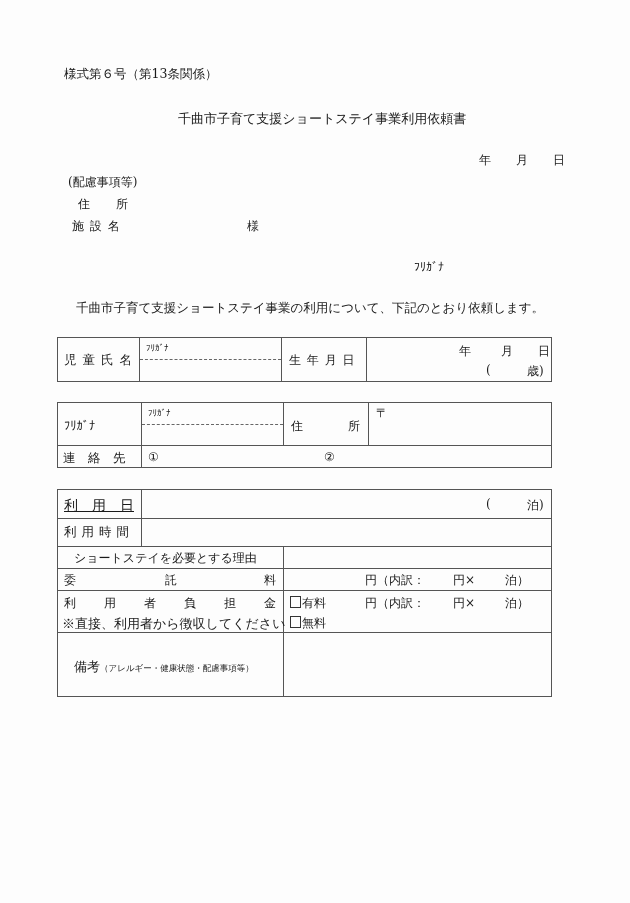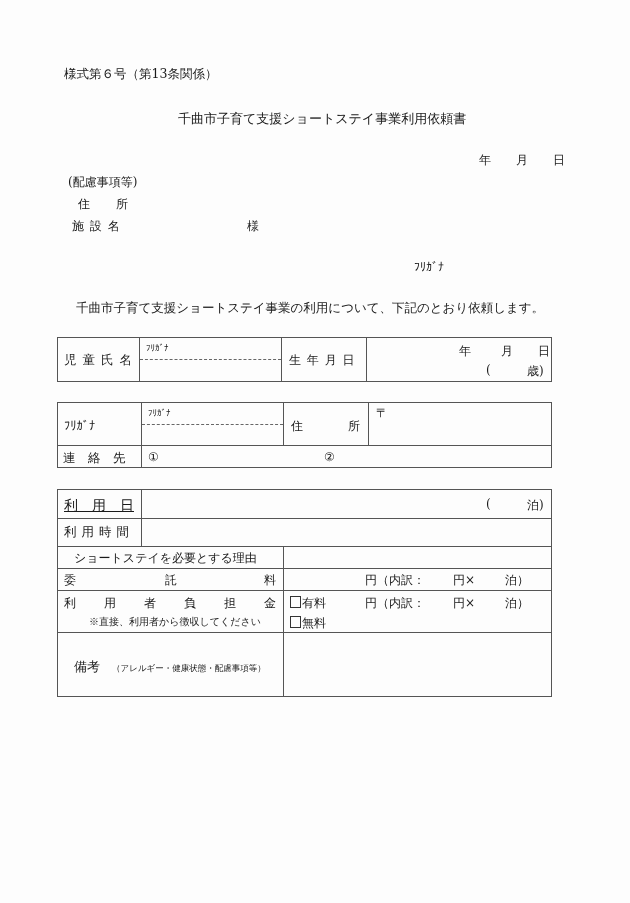--- a/index.html
+++ b/index.html
@@ -115,29 +115,29 @@
   <div class="abs" style="left:453px;top:572px;">円×</div>
   <div class="abs" style="left:505px;top:572px;">泊）</div>
   <div style="position:absolute;left:284px;top:569px;width:80px;height:21px;"></div>
 
   <div class="abs" style="left:64px;top:595px;">利</div>
   <div class="abs" style="left:104px;top:595px;">用</div>
   <div class="abs" style="left:144px;top:595px;">者</div>
   <div class="abs" style="left:184px;top:595px;">負</div>
   <div class="abs" style="left:224px;top:595px;">担</div>
   <div class="abs" style="left:264px;top:595px;">金</div>
-  <div class="abs" style="left:62px;top:615px;font-size:10px;margin-left:27px;">※直接、利用者から徴収してください</div>
+  <div class="abs" style="left:62px;top:615px;font-size:13px;">※直接、利用者から徴収してください</div>
 
   <div class="abs" style="left:290px;top:595px;">
     <span class="cb"></span><span>有料</span>
   </div>
   <div class="abs" style="left:365px;top:595px;">円（内訳：</div>
   <div class="abs" style="left:453px;top:595px;">円×</div>
   <div class="abs" style="left:505px;top:595px;">泊）</div>
   <div class="abs" style="left:290px;top:615px;">
     <span class="cb"></span><span>無料</span>
   </div>
 
   <div class="abs" style="left:74px;top:658px;">
-    <span style="font-size:13px;">備考</span><span style="font-size:8.5px;margin-left:12px;">（アレルギー・健康状態・配慮事項等）</span>
+    <span style="font-size:13px;">備考</span><span style="font-size:8.5px;">（アレルギー・健康状態・配慮事項等）</span>
   </div>
   <div style="position:absolute;left:284px;top:633px;width:267px;height:63px;"></div>
 </div>
 
 </body></html>

